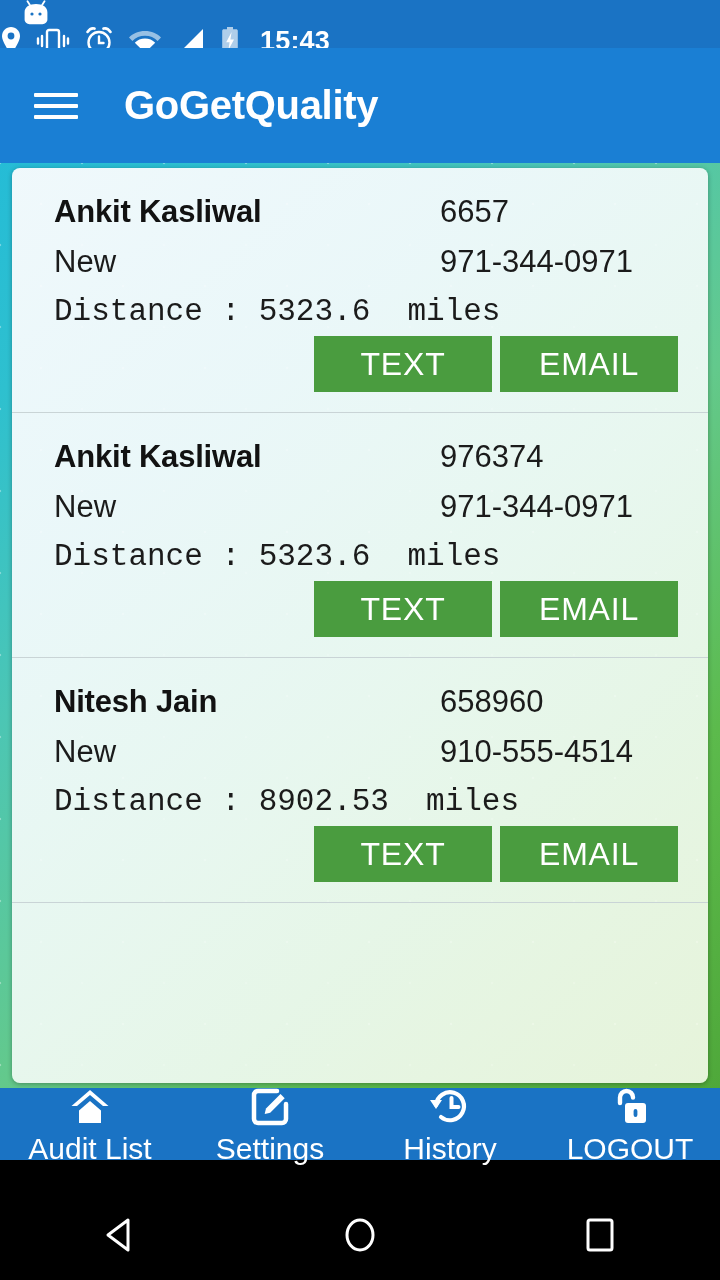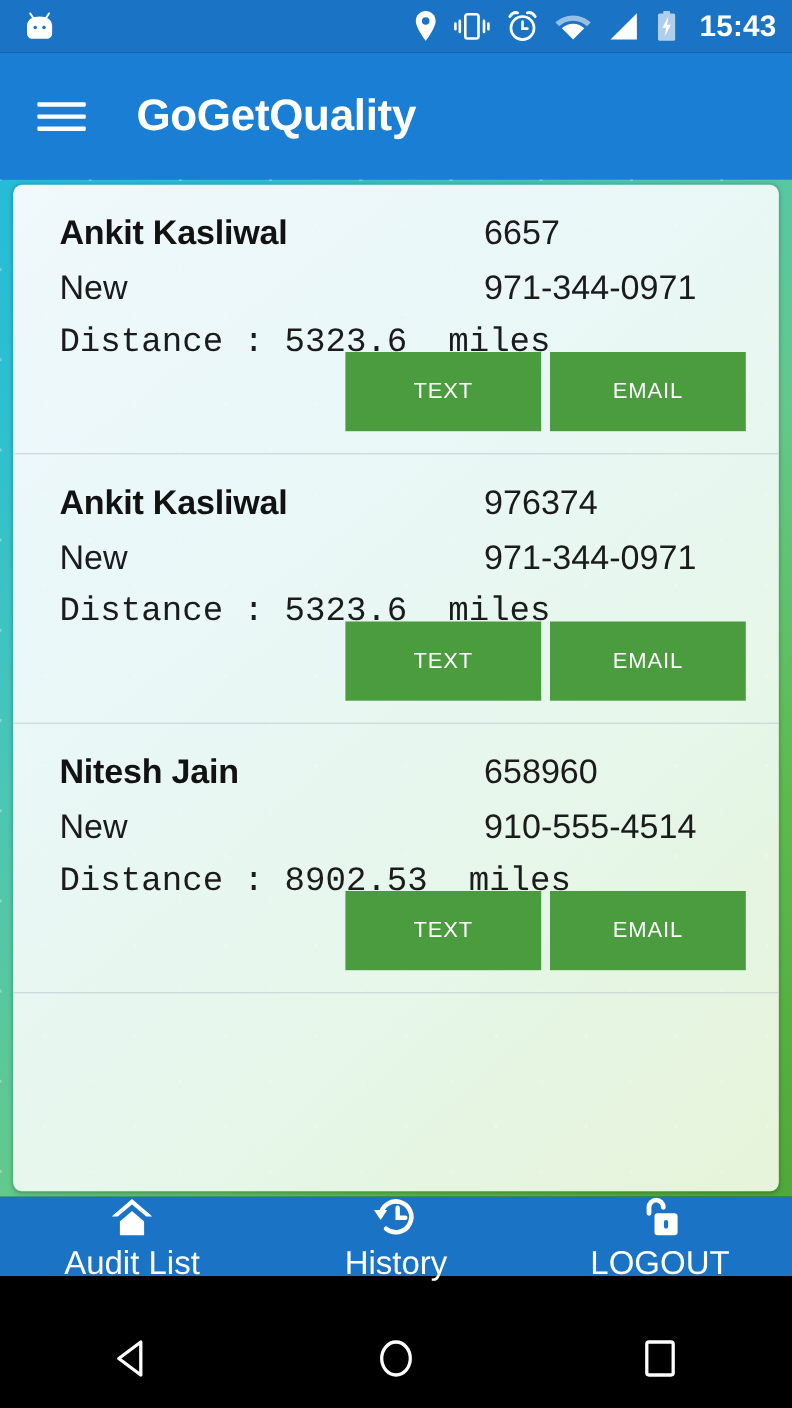--- a/index.html
+++ b/index.html
@@ -6,21 +6,21 @@
   html, body {
     width:720px; height:1280px;
     font-family:"Liberation Sans", sans-serif;
     background:#000; overflow:hidden;
   }
   .phone { position:relative; width:720px; height:1280px; }
 
   
   .statusbar {
     position:absolute; top:0; left:0; width:720px; height:48px;
-    background:#1a73c4; display:flex; 
+    background:#1a73c4; display:flex; flex-direction:column;
   }
   .sb-left { width:72px; display:flex; align-items:center; justify-content:center; }
   .sb-spacer { flex:1; }
   .sb-right { display:flex; align-items:center; gap:14px; padding-right:14px; }
   .sb-icon { display:block; }
   .sb-time {
     color:#fff; font-size:27px; font-weight:bold; letter-spacing:0.2px;
     margin-left:6px; line-height:1;
   }
 
@@ -84,22 +84,22 @@
   }
   .r-status { font-size:31px; color:#1b1b1b; margin-top:14px; }
   .r-distance { font-size:31px; color:#1b1b1b; margin-top:14px; white-space:pre;font-family:Liberation Mono, monospace; }
   .r-id { font-size:31px; color:#1b1b1b; }
   .r-phone { font-size:31px; color:#1b1b1b; margin-top:14px; }
 
   .btn-group {
     position:absolute; right:30px; bottom:20px; display:flex; gap:8px;
   }
   .btn {
-    width:178px; height:72px; background:#4a9c3f; border:none;
-    color:#fff; font-size:20px; font-family:"Liberation Sans", sans-serif;
+    width:178px; height:56px; background:#4a9c3f; border:none;
+    color:#fff; font-size:32px; font-family:"Liberation Sans", sans-serif;
     letter-spacing:0.8px; cursor:pointer;
     display:flex; align-items:center; justify-content:center;
   }
 
   .row-empty { height:auto; border-bottom:none; }
 
   
   .bottomnav {
     position:absolute; top:1088px; left:0; width:720px; height:72px;
     background:#1a73c4; display:flex; align-items:center;
@@ -231,20 +231,29 @@
     <div class="nav-item">
       <div class="nav-icon">
         <svg width="44" height="40" viewBox="0 0 44 40">
           <path fill="#fff" d="M22 3 L3.5 19 L9 19 L22 8 L35 19 L40.5 19 Z"></path>
           <path fill="#fff" d="M22 14 L11 23.5 V36 h22 V23.5 Z"></path>
         </svg>
       </div>
       <div class="nav-label">Audit List</div>
     </div>
 
+    <div class="nav-item">
+      <div class="nav-icon">
+        <svg width="42" height="42" viewBox="0 0 42 42">
+          <path fill="none" stroke="#fff" stroke-width="4.5" stroke-linecap="round" d="M28 5 H9 a4 4 0 0 0 -4 4 v24 a4 4 0 0 0 4 4 h24 a4 4 0 0 0 4 -4 V18"></path>
+          <path fill="#fff" d="M17 22.5 L31.5 8 l4.2 4.2 L21.2 26.7 l-5.6 1.4 z"></path>
+        </svg>
+      </div>
+      <div class="nav-label">Settings</div>
+    </div>
 
     <div class="nav-item">
       <div class="nav-icon">
         <svg width="44" height="42" viewBox="0 0 44 42">
           <path fill="none" stroke="#fff" stroke-width="4.2" stroke-linecap="round" d="M8 19 a14 14 0 1 1 5 12"></path>
           <path fill="#fff" d="M2 14 l12 0 -6 9 z"></path>
           <path fill="none" stroke="#fff" stroke-width="4" stroke-linecap="round" d="M23.5 12 v9 h7"></path>
         </svg>
       </div>
       <div class="nav-label">History</div>

